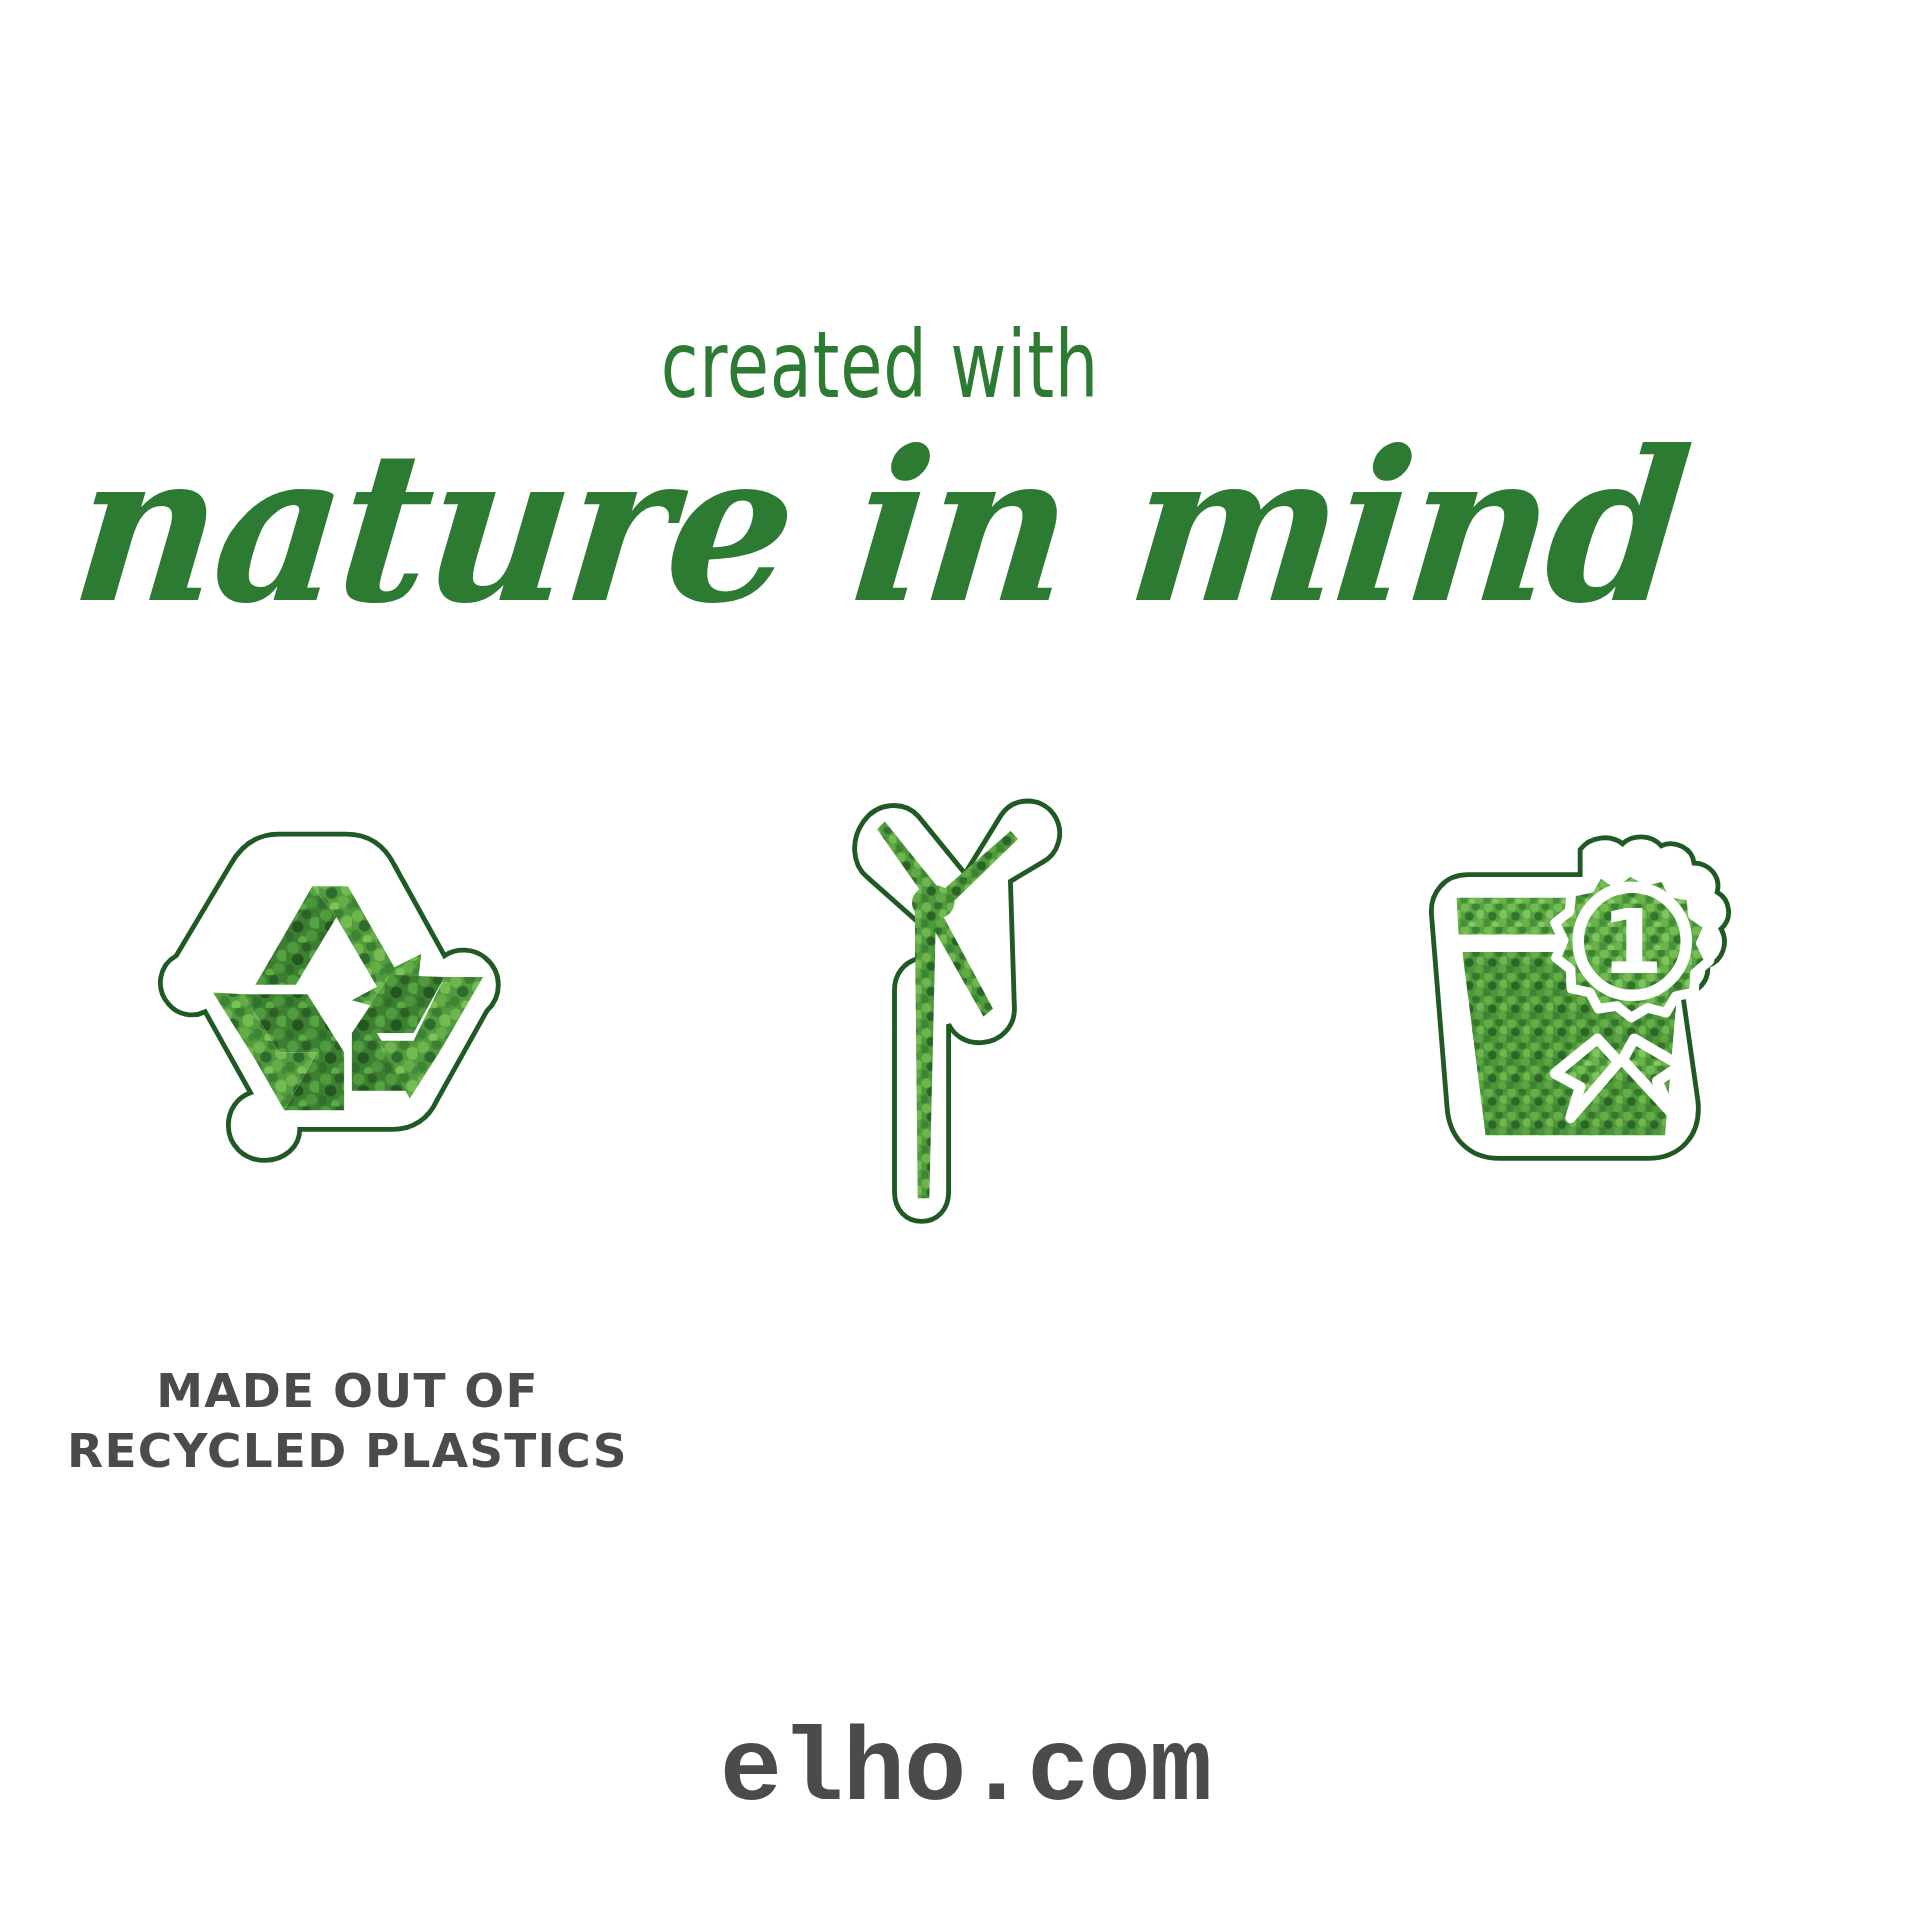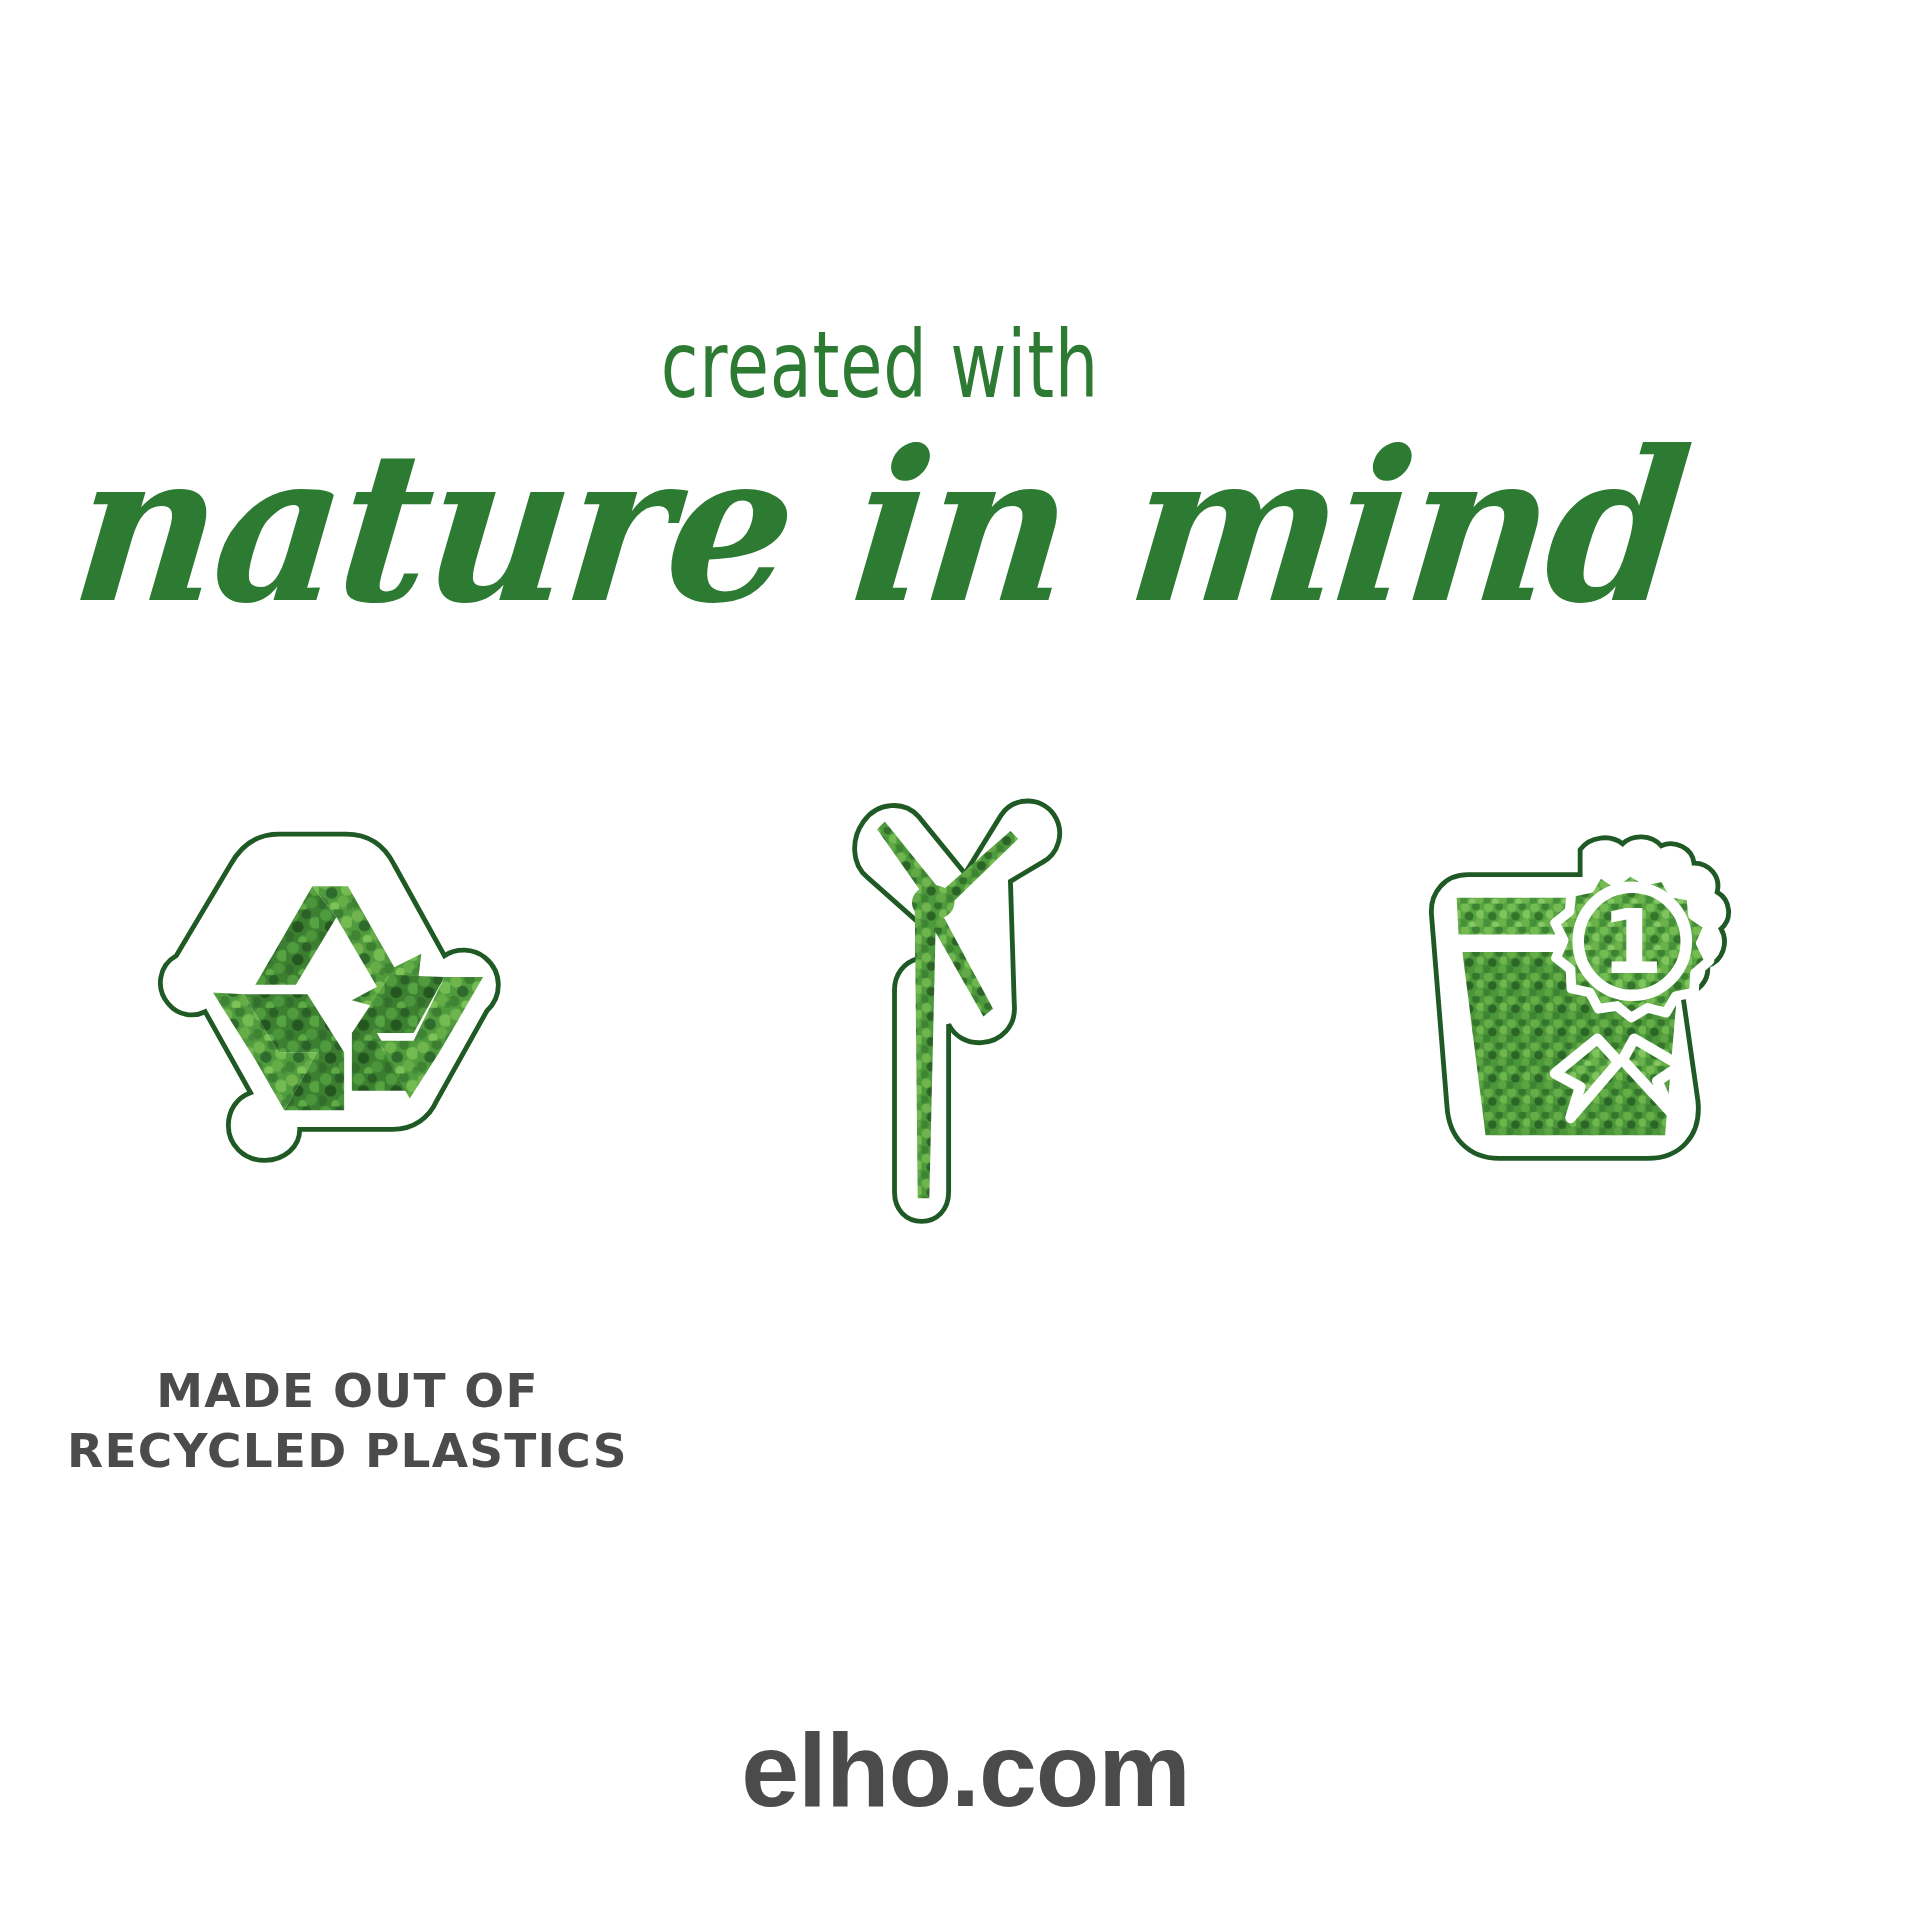--- a/index.html
+++ b/index.html
@@ -92,21 +92,21 @@
 
   
   .footer {
     position: absolute;
     bottom: 101px;
     left: 0;
     width: 1931px;
     text-align: center;
   }
   .footer-text {
-    font-family: Liberation Sans, sans-serif;
+    font-family: Liberation Mono, monospace;
     font-size: 104px;
     font-weight: 700;
     letter-spacing: -1px;
     color: #4b4b4b;
   }
 
   svg { display: block; }
 </style>
 </head>
 <body>

